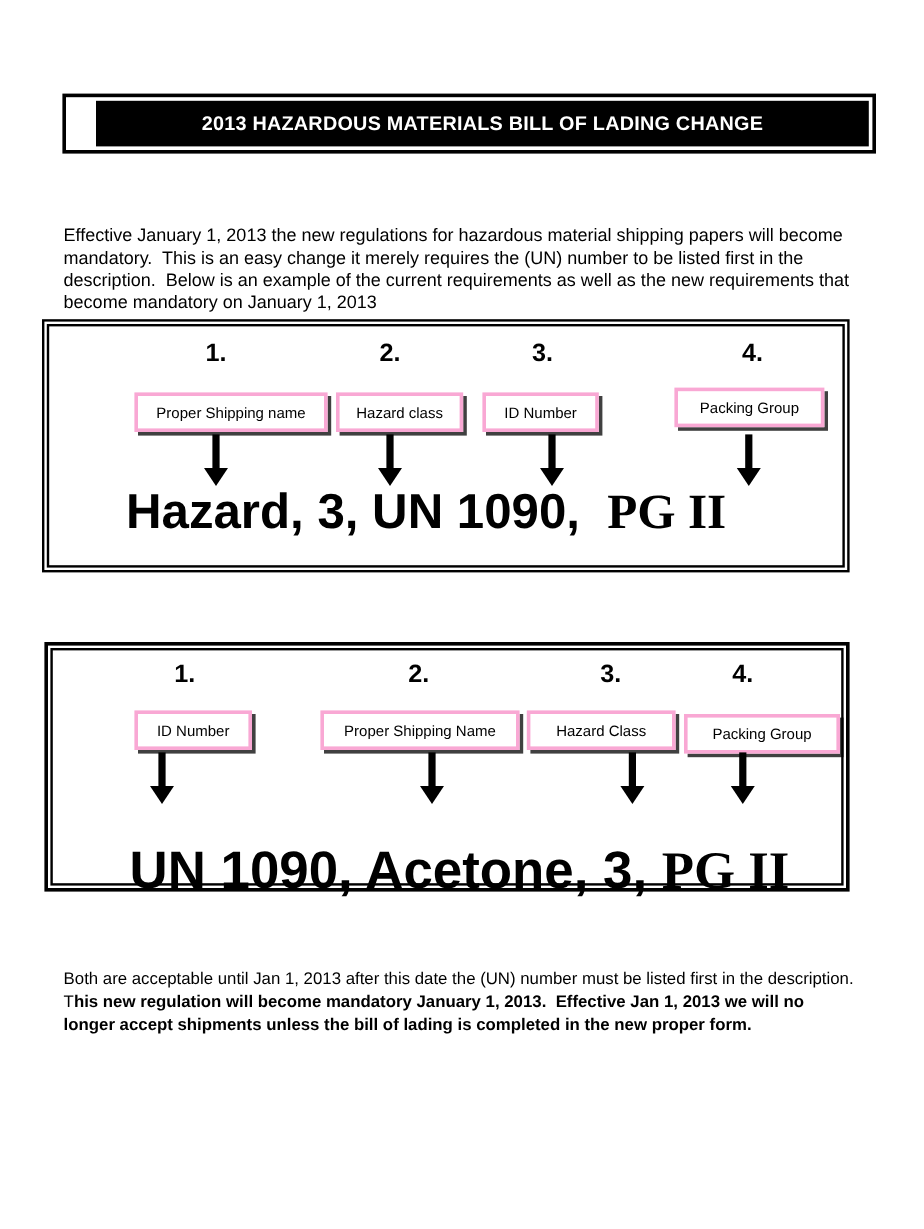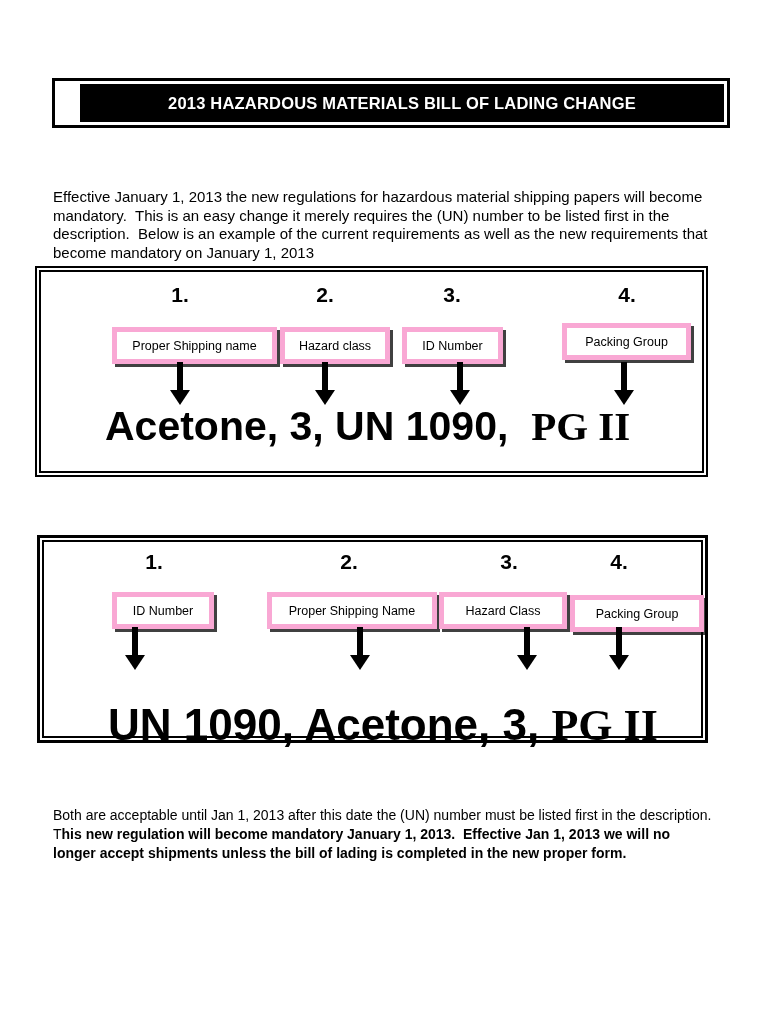--- a/index.html
+++ b/index.html
@@ -71,21 +71,21 @@
 
   .seq-number {
     position: absolute;
     font-size: 21px;
     font-weight: bold;
     transform: translateX(-50%);
   }
 
   .field-box {
     position: absolute;
-    border: 5px solid #f9a8d4;
+    border: 3px solid #f9a8d4;
     background: #fff;
     box-shadow: 3px 3px 0 rgba(0,0,0,0.75);
     display: flex;
     align-items: center;
     justify-content: center;
     font-size: 12.5px;
     height: 27px;
   }
 
   .arrow {
@@ -163,21 +163,21 @@
         </div>
       <div class="arrow" style="left:409px; top:90px;">
           <div class="shaft"></div>
           <div class="head"></div>
         </div>
       <div class="arrow" style="left:573px; top:90px;">
           <div class="shaft"></div>
           <div class="head"></div>
         </div>
 
-      <div class="example-line"><span>Acetone, 3, UN 1090,  </span><span class="pg-serif">PG II</span></div>
+      <div class="example-line"><span>Hazard, 3, UN 1090,  </span><span class="pg-serif">PG II</span></div>
 
     </div>
   </div>
 
 
   <div class="example-outer box2">
     <div class="example-inner">
 
       <span class="seq-number" style="left:110px; top:8px;">1.</span>
       <span class="seq-number" style="left:305px; top:8px;">2.</span>

